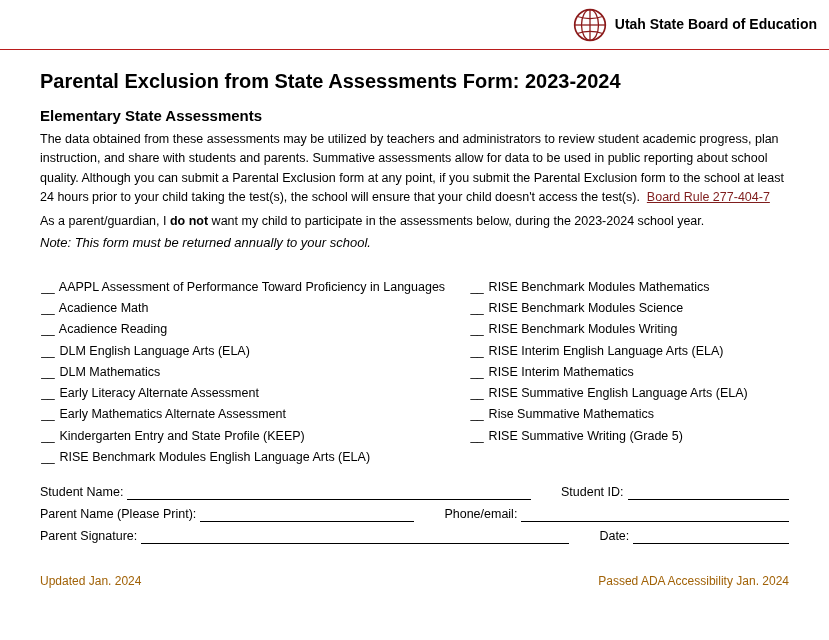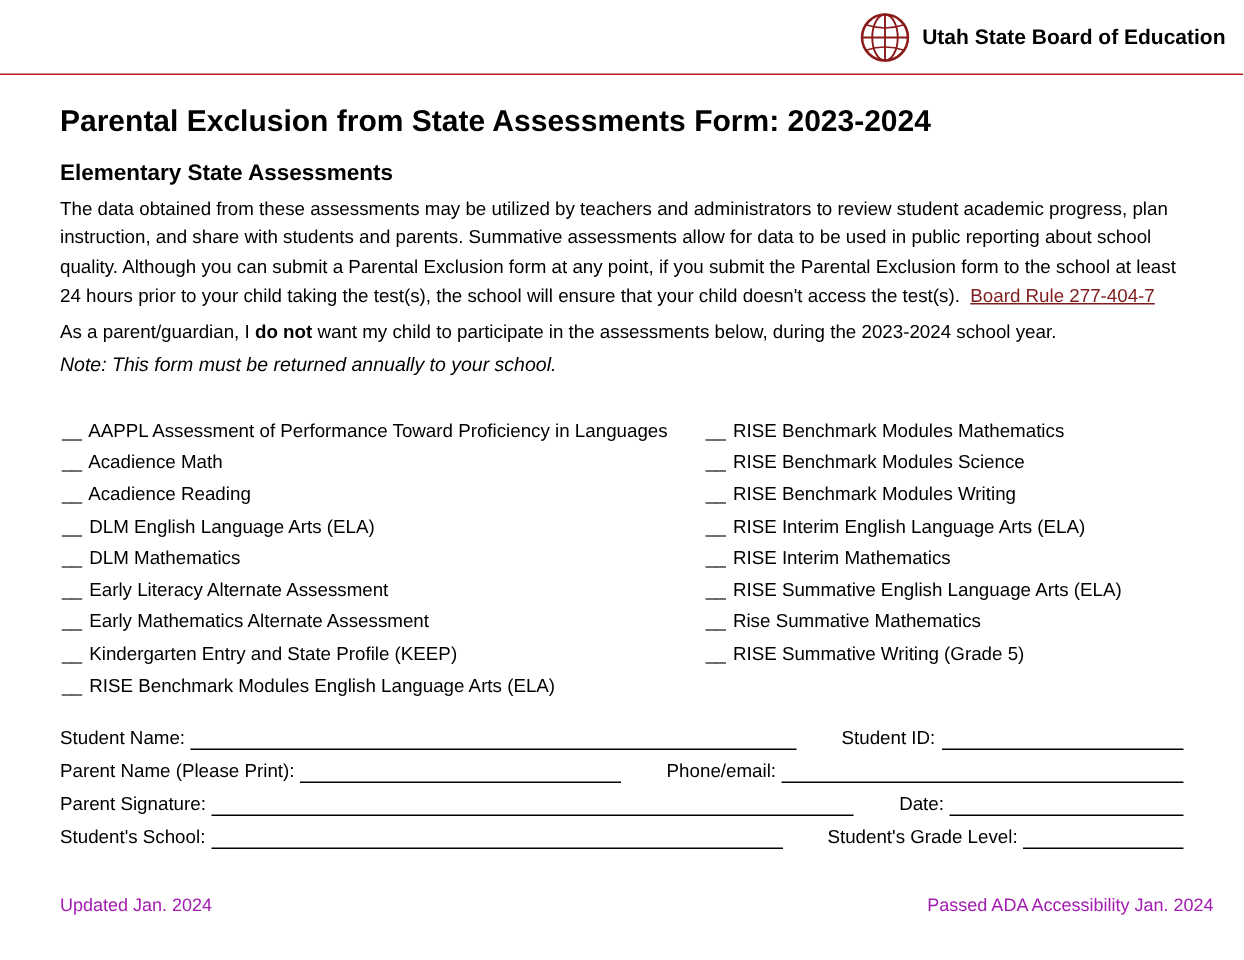--- a/index.html
+++ b/index.html
@@ -121,23 +121,23 @@
     }
 
     .form-spacer {
       width: 30px;
     }
 
     
     .footer {
       display: flex;
       justify-content: space-between;
-      padding: 20px 20px 10px 40px;
+      padding: 20px 40px 10px 40px;
       font-size: 12px;
-      color: #a21caf;
+      color: #a16207;
       margin-top: 10px;
     }
   </style>
 </head>
 <body>
 
 <div class="header">
   <div class="header-brand">
     <svg class="header-logo" viewBox="0 0 40 40" xmlns="http://www.w3.org/2000/svg">
       <circle cx="20" cy="20" r="18" fill="none" stroke="#8B1A1A" stroke-width="2"></circle>
@@ -212,27 +212,20 @@
     </div>
 
     <div class="form-row">
       <span class="form-label">Parent Signature:</span>
       <span class="form-line" style="flex:2.2"></span>
       <span class="form-spacer"></span>
       <span class="form-label">Date:</span>
       <span class="form-line" style="flex:0.8"></span>
     </div>
 
-    <div class="form-row">
-      <span class="form-label">Student's School:</span>
-      <span class="form-line" style="flex:2.5"></span>
-      <span class="form-spacer"></span>
-      <span class="form-label">Student's Grade Level:</span>
-      <span class="form-line" style="flex:0.7"></span>
-    </div>
 
   </div>
 
 </div>
 
 <div class="footer">
   <span>Updated Jan. 2024</span>
   <span>Passed ADA Accessibility Jan. 2024</span>
 </div>
 

